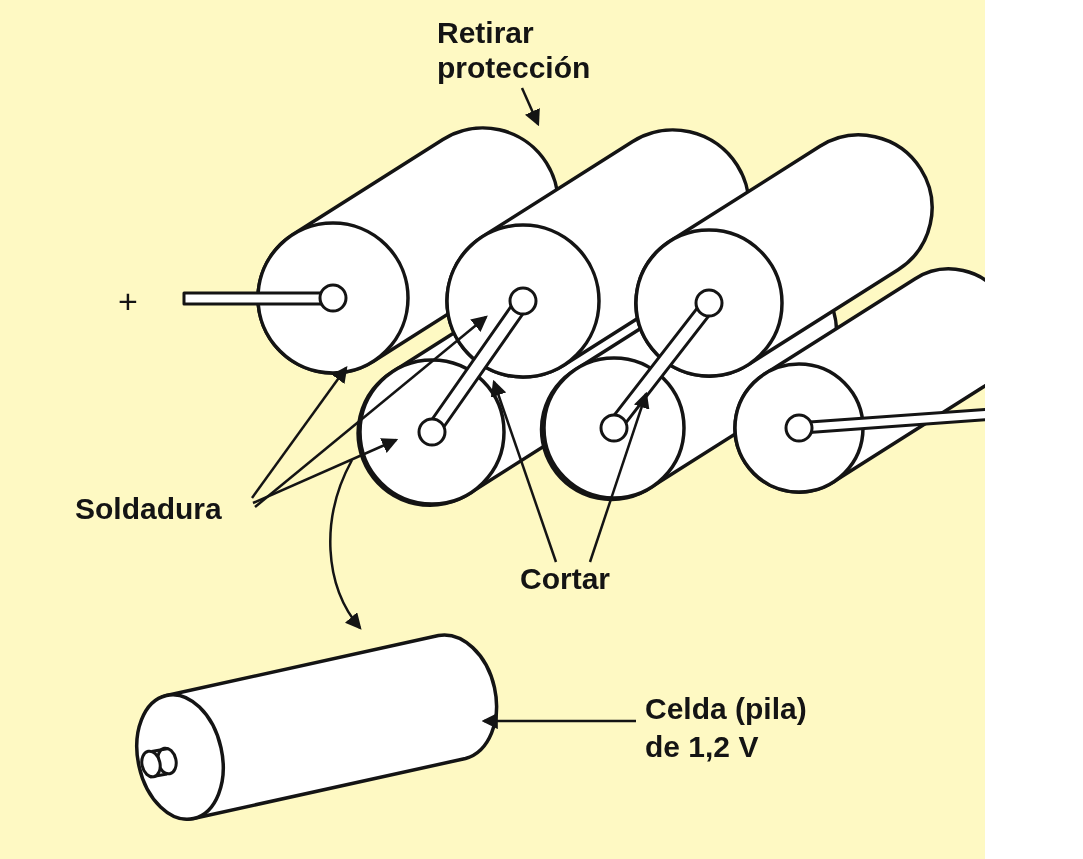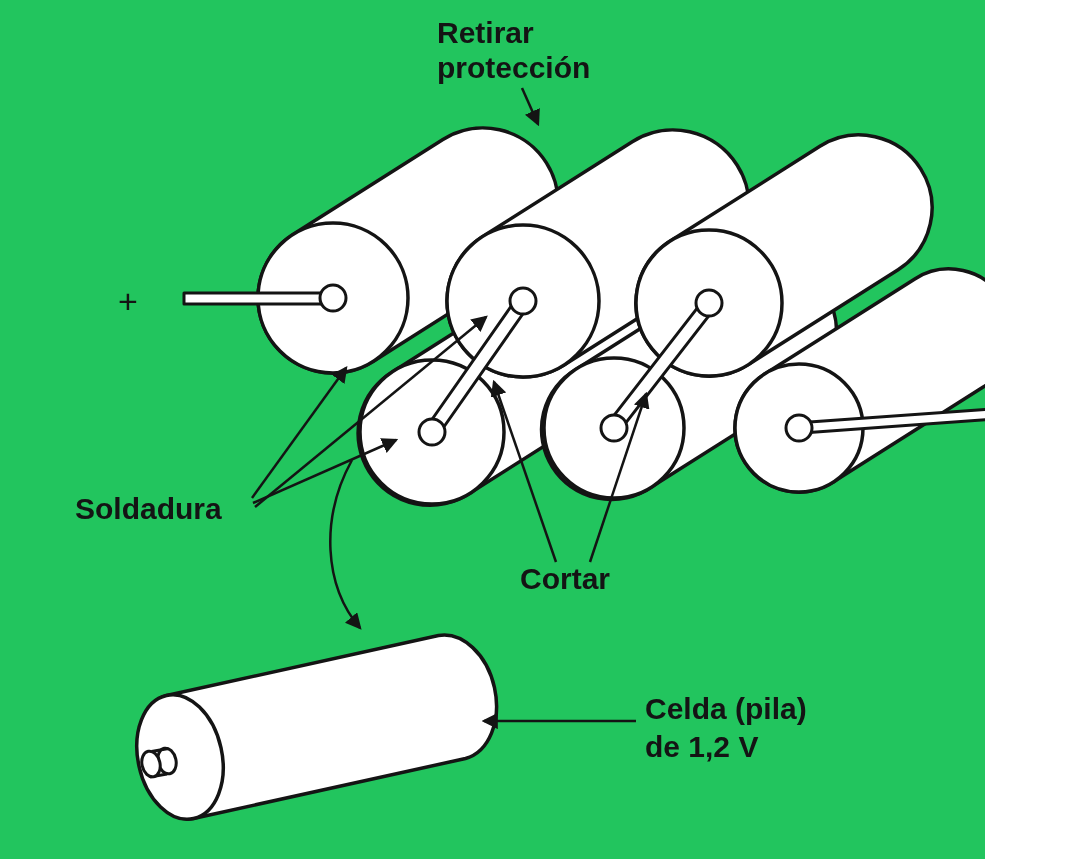--- a/index.html
+++ b/index.html
@@ -7,21 +7,21 @@
     padding: 0;
     background: #ffffff;
     width: 1083px;
     height: 859px;
     font-family: "Liberation Sans", sans-serif;
   }
   .diagram-wrap {
     position: relative;
     width: 985px;
     height: 859px;
-    background: #22c55e;
+    background: #fef9c3;
     overflow: hidden;
   }
   svg { display: block; }
   .ink    { stroke: #141414; fill: none; }
   .solid  { stroke: #141414; fill: #ffffff; }
   text.lbl {
     fill: #141414;
     font-family: "Liberation Sans", sans-serif;
     font-weight: bold;
     font-size: 30px;

